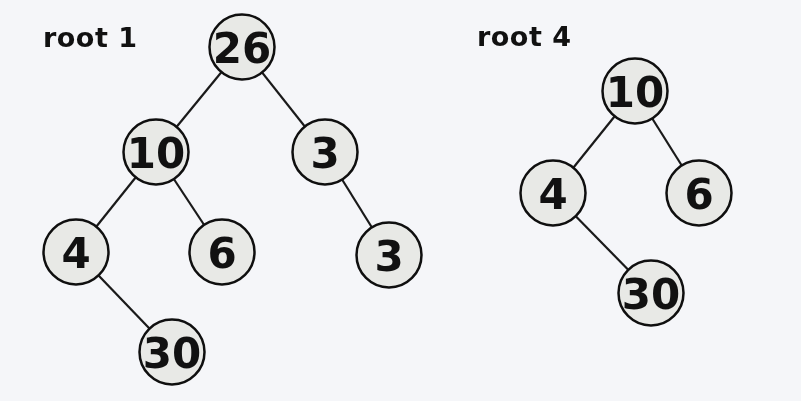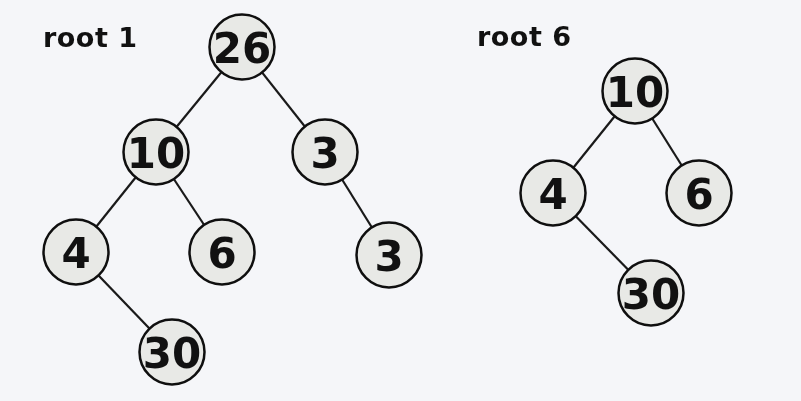--- a/index.html
+++ b/index.html
@@ -37,21 +37,21 @@
   .node-text {
     font-family: "DejaVu Sans", "Liberation Sans", sans-serif;
     font-weight: 700;
   }
 </style>
 </head>
 <body style="background: rgb(245, 246, 249);">
 
 <div class="stage">
   <div class="tree-label" id="label-0" style="left: 43px; top: 22px; color: rgb(17, 17, 17);">root 1</div>
-  <div class="tree-label" id="label-1" style="left: 477px; top: 21px; color: rgb(17, 17, 17);">root 6</div>
+  <div class="tree-label" id="label-1" style="left: 477px; top: 21px; color: rgb(17, 17, 17);">root 4</div>
   <svg id="tree-svg" viewBox="0 0 801 401">
       <g>
         <line x1="242" y1="47" x2="156" y2="152" stroke="#1a1a1a" stroke-width="2.2"></line>
         <line x1="242" y1="47" x2="325" y2="152" stroke="#1a1a1a" stroke-width="2.2"></line>
         <line x1="156" y1="152" x2="76" y2="252" stroke="#1a1a1a" stroke-width="2.2"></line>
         <line x1="156" y1="152" x2="222" y2="252" stroke="#1a1a1a" stroke-width="2.2"></line>
         <line x1="325" y1="152" x2="389" y2="255" stroke="#1a1a1a" stroke-width="2.2"></line>
         <line x1="76" y1="252" x2="172" y2="352" stroke="#1a1a1a" stroke-width="2.2"></line>
         <g>
           <circle cx="242" cy="47" r="32.5" fill="#e8e9e6" stroke="#0f0f0f" stroke-width="2.5"></circle>

